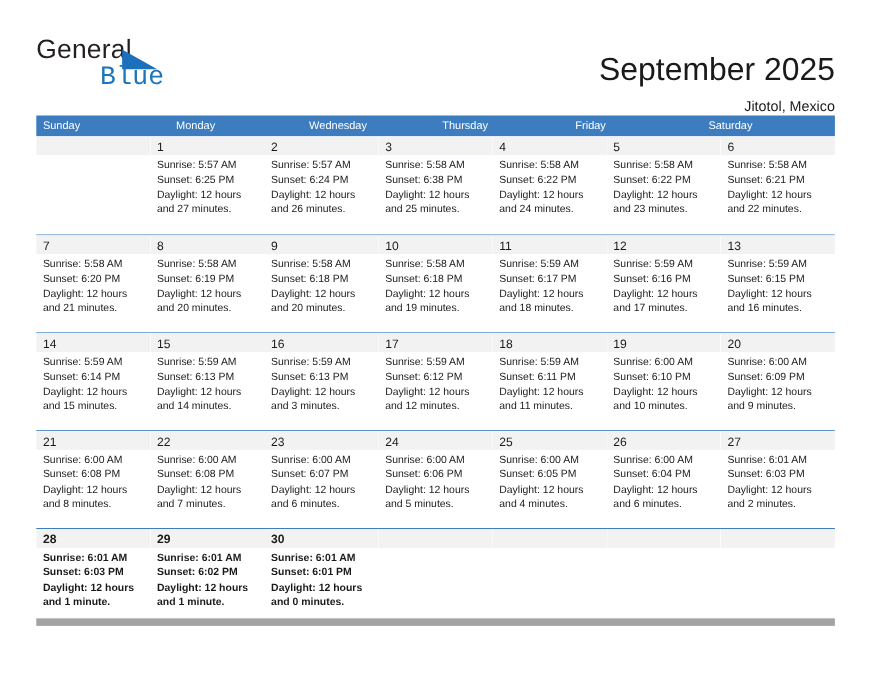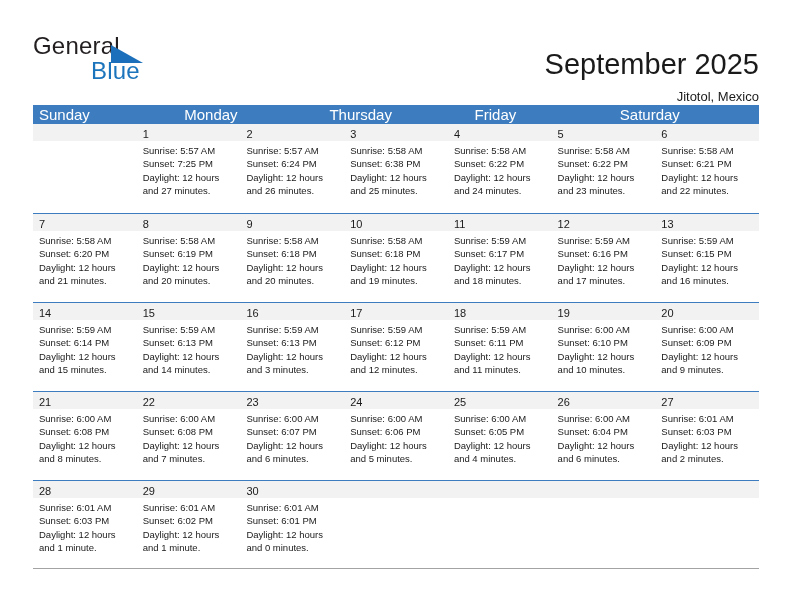--- a/index.html
+++ b/index.html
@@ -56,21 +56,21 @@
     border-left: 32px solid #1c6fba;
     border-top: 18px solid transparent;
   }
   .logo-blue {
     position: absolute;
     left: 58px;
     top: 25px;
     font-size: 24px;
     letter-spacing: 0.2px;
     color: #1c75bc;
-    font-family: Liberation Sans, sans-serif;
+    font-family: Liberation Mono, monospace;
   }
 
   .title-block {
     position: absolute;
     right: 0;
     top: 0;
     text-align: right;
     margin-top: 19px;
   }
   .cal-title {
@@ -97,39 +97,40 @@
   }
 
   .weekdays {
     display: flex;
     background: #3d7dbf;
     height: 19px;
   }
   .weekday {
     flex: 1 1 0;
     color: #ffffff;
-    font-size: 15px;
+    font-size: 10px;
     line-height: 19px;
     padding-left: 6px;
     box-sizing: border-box;
     overflow: hidden;
     white-space: nowrap;
   }
 
   .week {
     display: flex;
     border-top: 1px solid #3d7dbf;
     height: 89px;
     box-sizing: border-box;
   }
   .week.first {
     border-top: none;
   }
   .week.last {
-    border-bottom: 1px solid #a3a3a3;
+    border-bottom: 7px solid #a3a3a3;
+    font-weight: bold;
   }
 
   .day {
     flex: 1 1 0;
     box-sizing: border-box;
     position: relative;
     overflow: hidden;
     background: #ffffff;
   }
   .day-num-bar {
@@ -174,35 +175,36 @@
       <div class="cal-title">September 2025</div>
       <div class="cal-subtitle">Jitotol, Mexico</div>
     </div>
 
   </div>
 
   <div class="calendar">
     <div class="weekdays">
         <div class="weekday">Sunday</div>
         <div class="weekday">Monday</div>
+        <div class="weekday">Wednesday</div>
         <div class="weekday">Thursday</div>
         <div class="weekday">Friday</div>
         <div class="weekday">Saturday</div>
       </div>
     <div id="weeks-container">
         <div class="week first">
           <div class="day empty">
             <div class="day-num-bar"><span class="day-num"></span></div>
             <div class="day-body"></div>
           </div>
           <div class="day">
             <div class="day-num-bar"><span class="day-num">1</span></div>
             <div class="day-body">
               <div class="day-line">Sunrise: 5:57 AM</div>
-              <div class="day-line">Sunset: 7:25 PM</div>
+              <div class="day-line">Sunset: 6:25 PM</div>
               <div class="day-line">Daylight: 12 hours</div>
               <div class="day-line">and 27 minutes.</div>
             </div>
           </div>
           <div class="day">
             <div class="day-num-bar"><span class="day-num">2</span></div>
             <div class="day-body">
               <div class="day-line">Sunrise: 5:57 AM</div>
               <div class="day-line">Sunset: 6:24 PM</div>
               <div class="day-line">Daylight: 12 hours</div>

